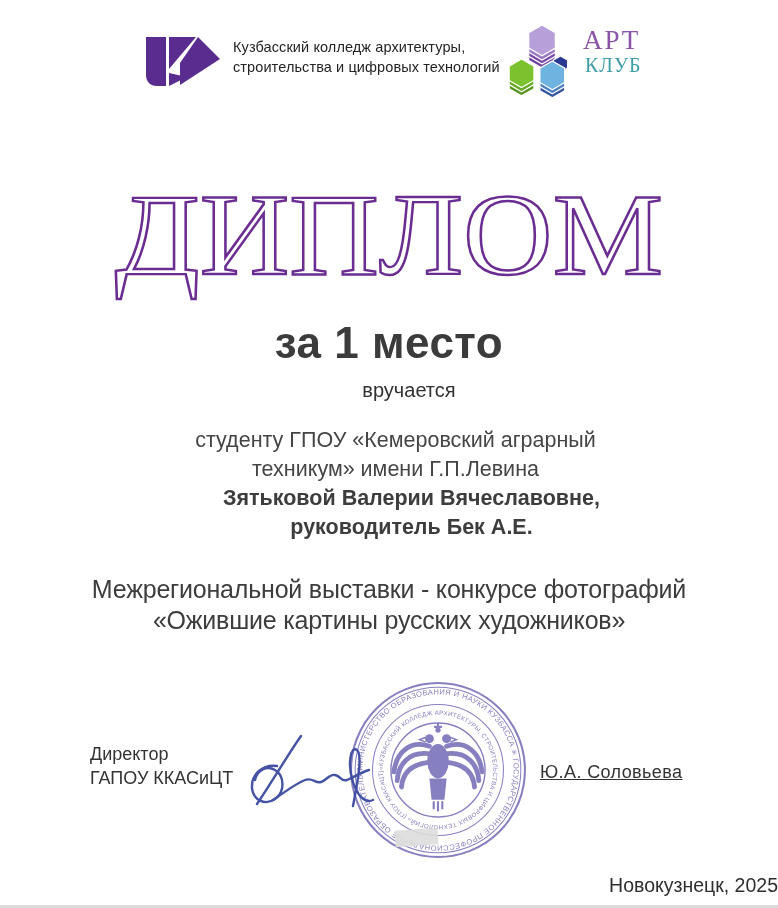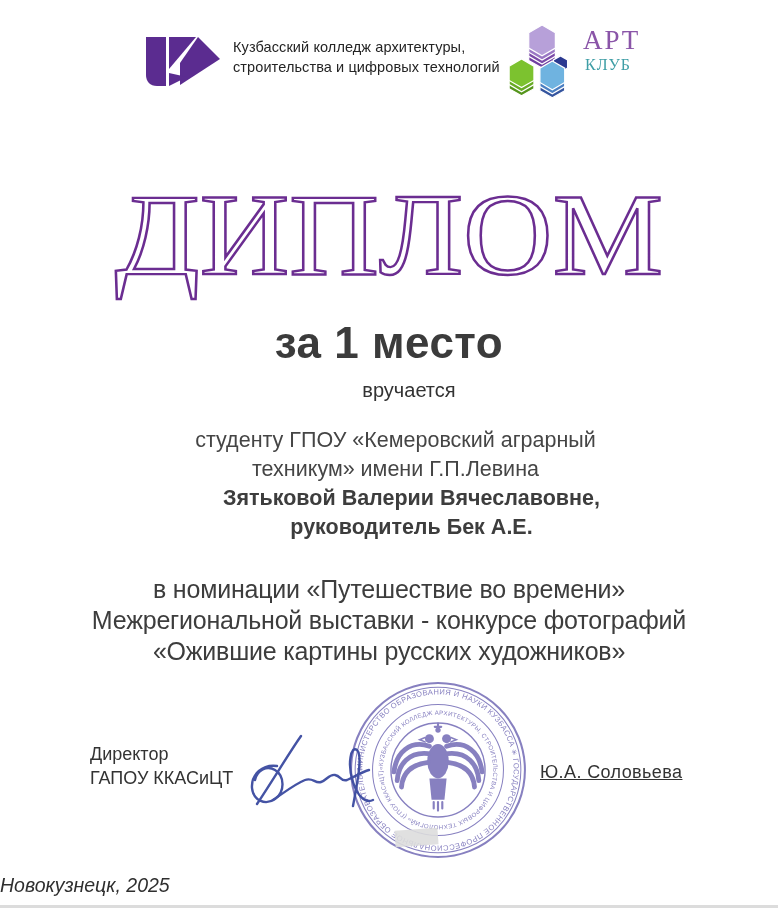--- a/index.html
+++ b/index.html
@@ -10,40 +10,40 @@
   }
   
   .k-logo{position:absolute;left:140px;top:27px;}
   .college-name{
     position:absolute;left:233px;top:37px;font-size:14.5px;line-height:20px;
     color:#242424;letter-spacing:.1px;
   }
   .hexes{position:absolute;left:503px;top:22px;}
   .artclub-text{position:absolute;left:583px;top:27px;font-family:"Liberation Serif",serif;}
   .art-line1{font-size:27px;letter-spacing:2px;color:#8a55a8;line-height:27px;}
-  .art-line2{font-size:16px;letter-spacing:1px;color:#3f9ea6;line-height:22px;margin-left:2px;}
+  .art-line2{font-size:20px;letter-spacing:1px;color:#3f9ea6;line-height:22px;margin-left:2px;}
   
   .title-wrap{position:absolute;left:50%;top:168px;transform:translateX(-50%);}
   
   .place{
     position:absolute;left:0;right:0;top:318px;text-align:center;
     font-size:44px;font-weight:bold;color:#3b3b3b;letter-spacing:.5px;
   }
   .presented{position:absolute;left:0;right:0;top:379px;text-align:center;font-size:20px;color:#333;padding-left:40px;}
   .recipient{position:absolute;left:0;right:0;top:426px;text-align:center;
     font-size:21.5px;line-height:29px;color:#454545;margin-left:13px;}
   .recipient .bold{font-weight:bold;color:#3d3d3d;padding-left:32px;}
   .nomination{position:absolute;left:0;right:0;top:574px;text-align:center;
     font-size:25px;line-height:31px;color:#3d3d3d;letter-spacing:-.2px;}
   
   .director{position:absolute;left:90px;top:742px;font-size:18px;line-height:24px;color:#333;}
   .stamp{position:absolute;left:348px;top:680px;opacity:.92;}
   .signature{position:absolute;left:225px;top:722px;}
   .director-name{position:absolute;left:540px;top:762px;font-size:18px;color:#333;letter-spacing:.4px;text-decoration:underline;}
-  .footer{position:absolute;left:0;right:0;top:874px;text-align:left;font-size:19.5px;color:#2f2f2f;font-style:italic;}
+  .footer{position:absolute;left:0;right:0;top:874px;text-align:right;font-size:19.5px;color:#2f2f2f;}
 </style>
 </head>
 <body>
 
 <div class="page">
 
   <svg class="k-logo" width="84" height="70" viewBox="0 0 84 52">
     <g fill="#5b2c90">
       <path d="M6 1 H26 V50 H17 C10 50 6 45.4 6 39 Z"></path>
       <polygon points="29,1 56,1 29,33"></polygon>
@@ -92,21 +92,20 @@
   <div class="presented">вручается</div>
 
   <div class="recipient">
     <div>студенту ГПОУ «Кемеровский аграрный</div>
     <div>техникум» имени Г.П.Левина</div>
     <div class="bold">Зятьковой Валерии Вячеславовне,</div>
     <div class="bold">руководитель Бек А.Е.</div>
   </div>
 
   <div class="nomination">
-    <div>в номинации «Путешествие во времени»</div>
     <div>Межрегиональной выставки - конкурсе фотографий</div>
     <div>«Ожившие картины русских художников»</div>
   </div>
 
   <div class="director">
     <div>Директор</div>
     <div>ГАПОУ ККАСиЦТ</div>
   </div>
 
   <svg class="stamp" width="180" height="180" viewBox="0 0 176 176">

